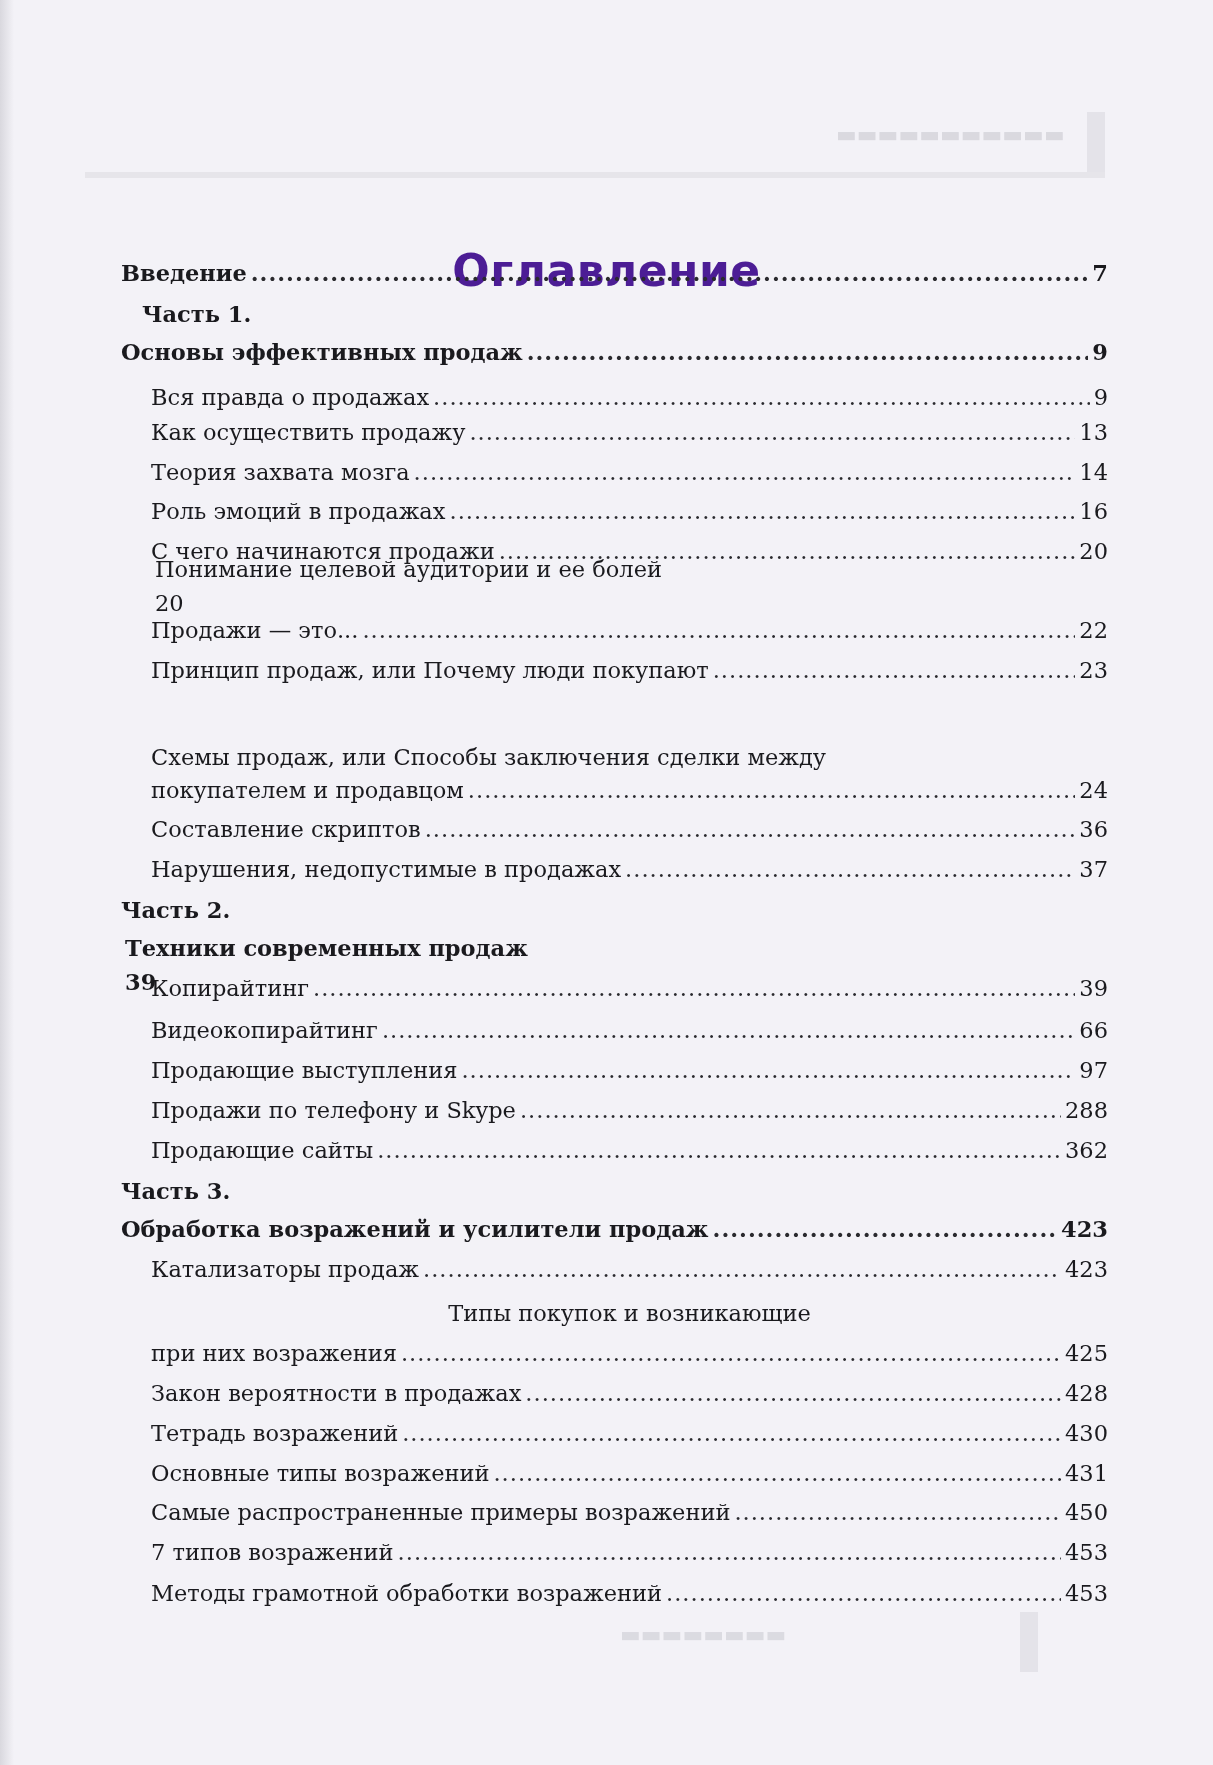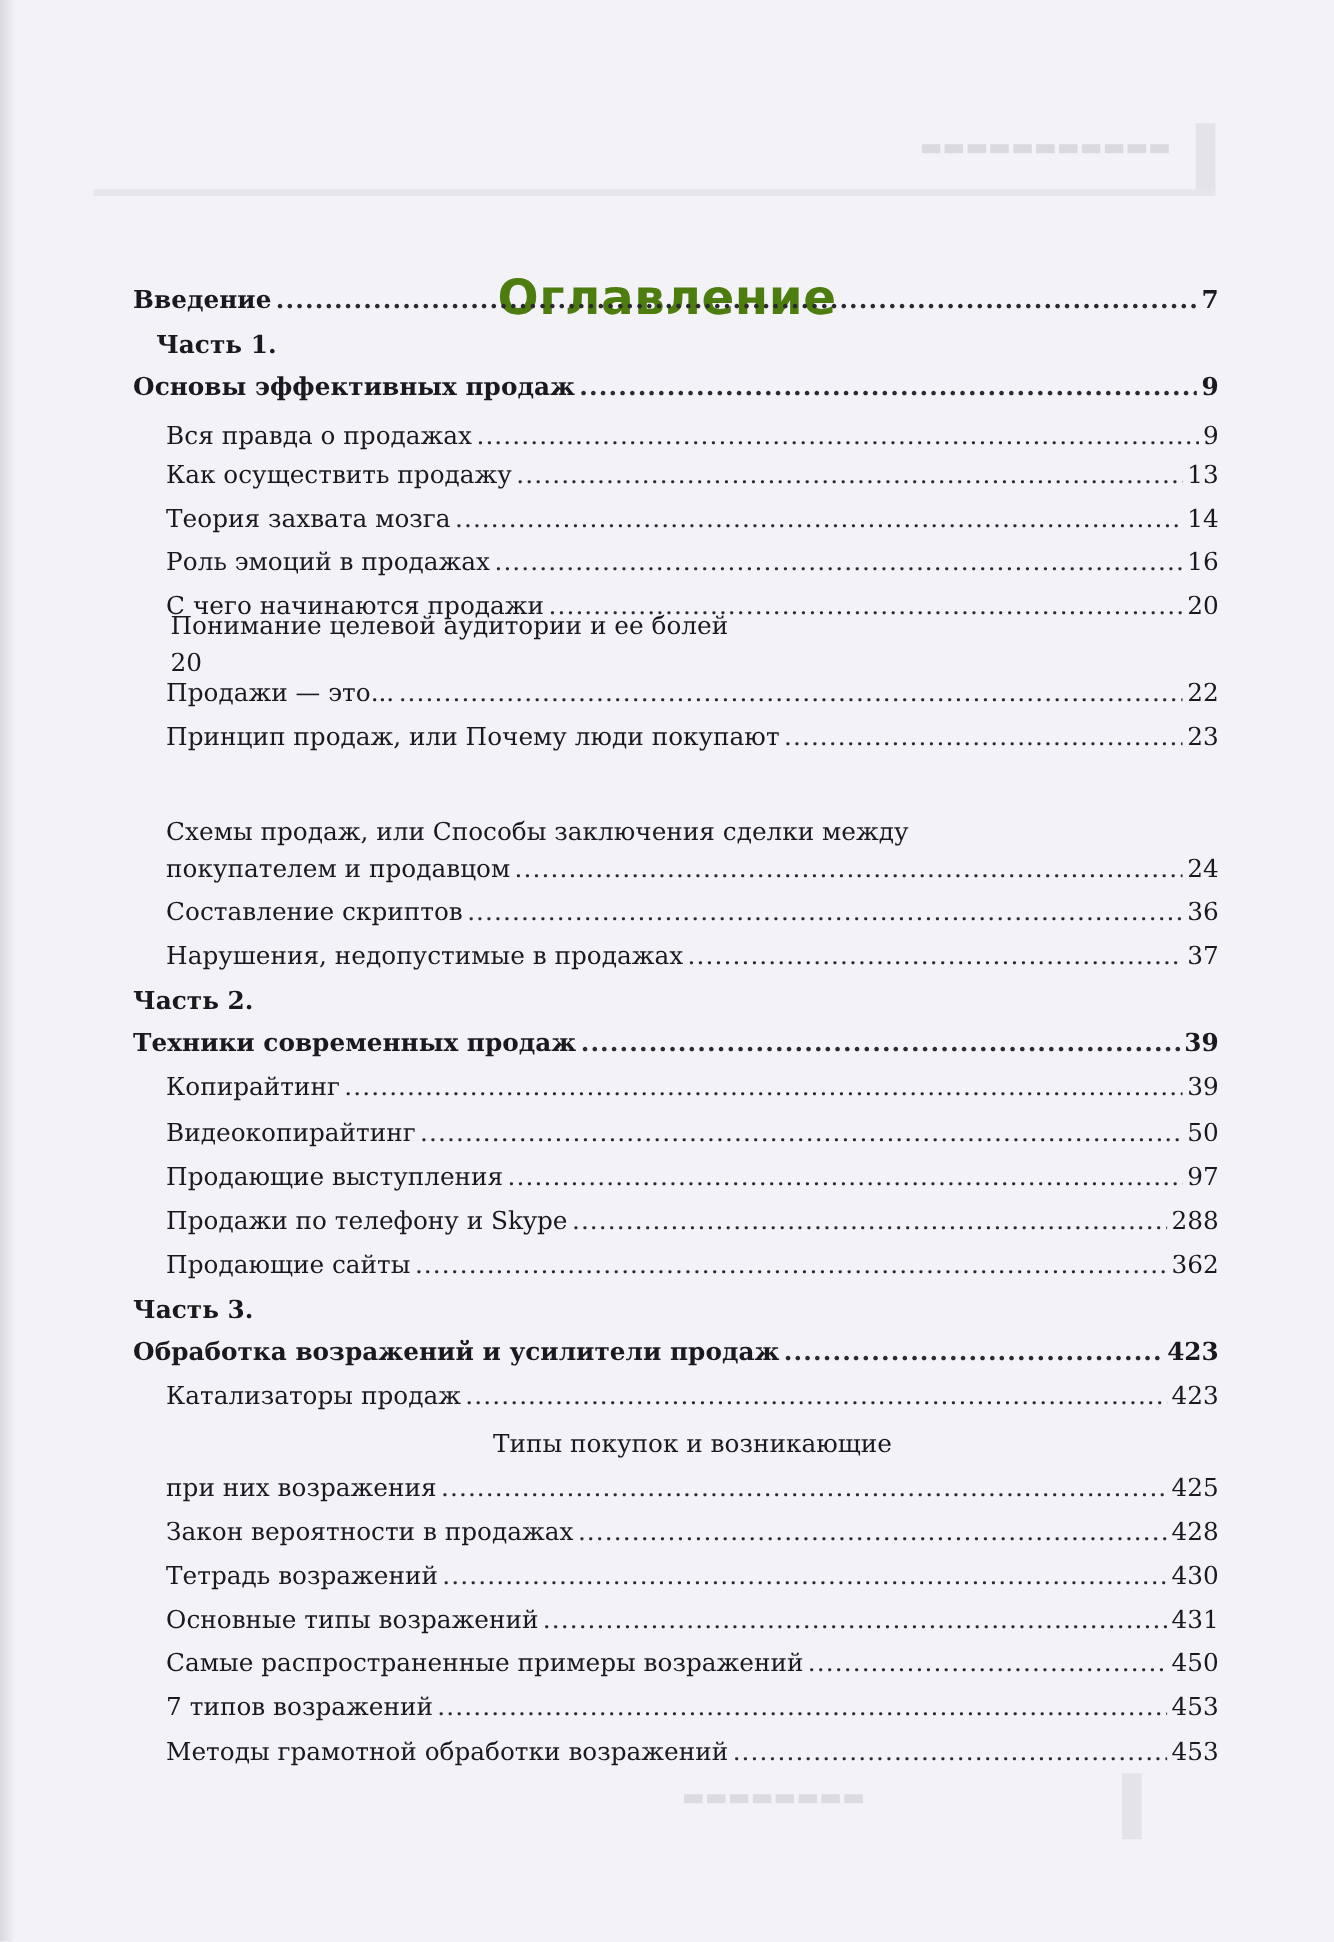--- a/index.html
+++ b/index.html
@@ -40,21 +40,21 @@
     .ghost-footer-bar {
       position: absolute; left: 400px; top: 0; width: 18px; height: 60px;
       background: rgba(120,120,130,0.12);
     }
 
     .toc-title {
       position: absolute; left: 0; width: 1213px; top: 212px;
       text-align: center;
       font-family: "DejaVu Sans", sans-serif; font-weight: bold;
       font-size: 44px; letter-spacing: 0.5px; line-height: 60px;
-      color: #4d7c0f;
+      color: #4c1d95;
     }
     .toc {
       position: absolute; left: 0; top: 0; width: 1213px; height: 1765px;
     }
     .row {
       position: absolute;
       right: 105px;
       height: 34px;
       display: flex;
       align-items: baseline;
@@ -163,34 +163,34 @@
       <span class="pg">36</span>
     </div>
     <div class="row lvl1" style="top: 852px;">
       <span class="lbl">Нарушения, недопустимые в продажах</span>
       <span class="dots"></span>
       <span class="pg">37</span>
     </div>
     <div class="row lvl0 part" style="top: 893px;">
       <span class="lbl">Часть 2.</span>
     </div>
-    <div class="row lvl0" style="top: 931px;">
+    <div class="row lvl0" style="top: 931px; flex-direction: column;">
       <span class="lbl">Техники современных продаж</span>
       <span class="dots"></span>
       <span class="pg">39</span>
     </div>
     <div class="row lvl1" style="top: 971px;">
       <span class="lbl">Копирайтинг</span>
       <span class="dots"></span>
       <span class="pg">39</span>
     </div>
     <div class="row lvl1" style="top: 1013px;">
       <span class="lbl">Видеокопирайтинг</span>
       <span class="dots"></span>
-      <span class="pg">50</span>
+      <span class="pg">66</span>
     </div>
     <div class="row lvl1" style="top: 1053px;">
       <span class="lbl">Продающие выступления</span>
       <span class="dots"></span>
       <span class="pg">97</span>
     </div>
     <div class="row lvl1" style="top: 1093px;">
       <span class="lbl">Продажи по телефону и Skype</span>
       <span class="dots"></span>
       <span class="pg">288</span>

